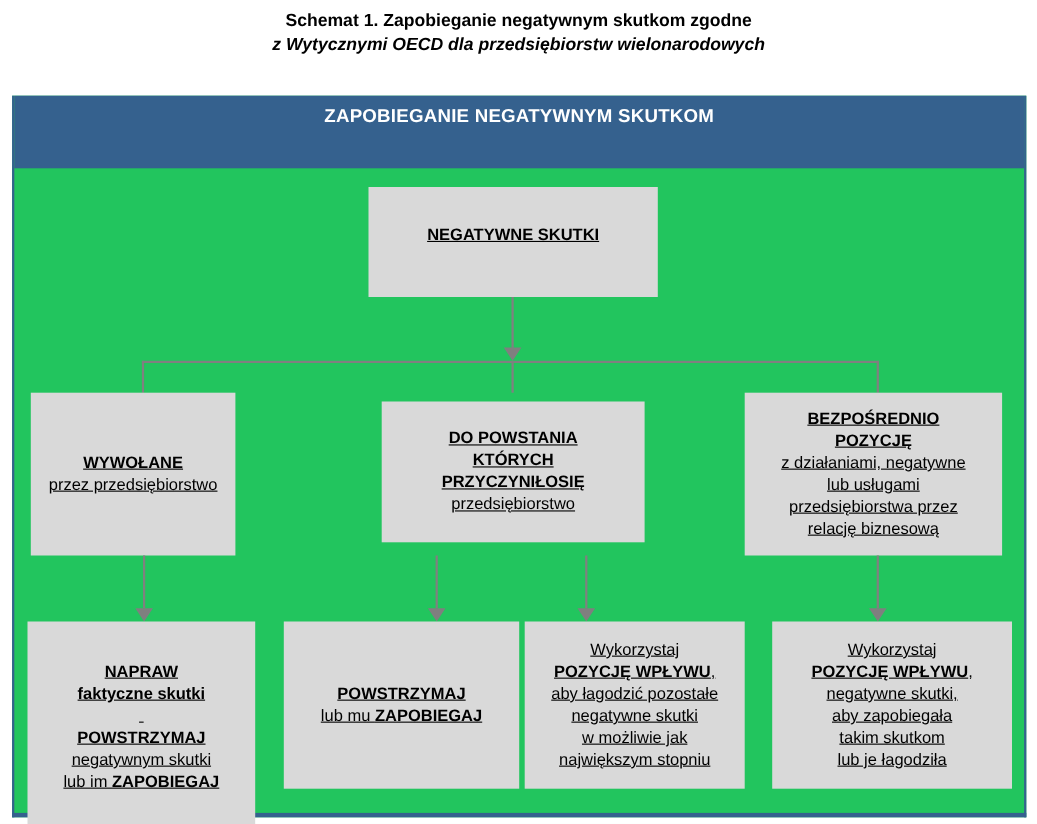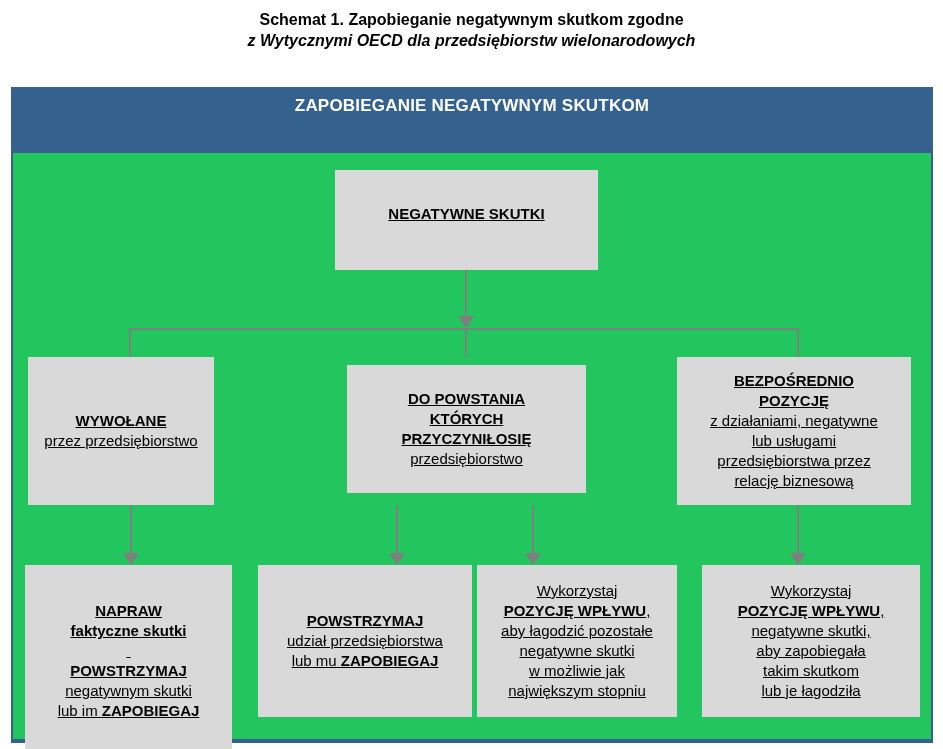--- a/index.html
+++ b/index.html
@@ -114,21 +114,20 @@
   <div class="gbox" id="box-bot-1">
       <div class="tline"><span class="b">NAPRAW</span></div>
       <div class="tline"><span class="b">faktyczne skutki</span></div>
       <div class="tline">&nbsp;</div>
       <div class="tline"><span class="b">POWSTRZYMAJ</span></div>
       <div class="tline"><span>negatywnym skutki</span></div>
       <div class="tline"><span>lub im </span><span class="b">ZAPOBIEGAJ</span></div>
     </div>
   <div class="gbox" id="box-bot-2">
       <div class="tline"><span class="b">POWSTRZYMAJ</span></div>
-      <div class="tline"><span>udział przedsiębiorstwa</span></div>
       <div class="tline"><span>lub mu </span><span class="b">ZAPOBIEGAJ</span></div>
     </div>
   <div class="gbox" id="box-bot-3">
       <div class="tline"><span>Wykorzystaj</span></div>
       <div class="tline"><span class="b">POZYCJĘ WPŁYWU</span><span>,</span></div>
       <div class="tline"><span>aby łagodzić pozostałe</span></div>
       <div class="tline"><span>negatywne skutki</span></div>
       <div class="tline"><span>w możliwie jak</span></div>
       <div class="tline"><span>największym stopniu</span></div>
     </div>

